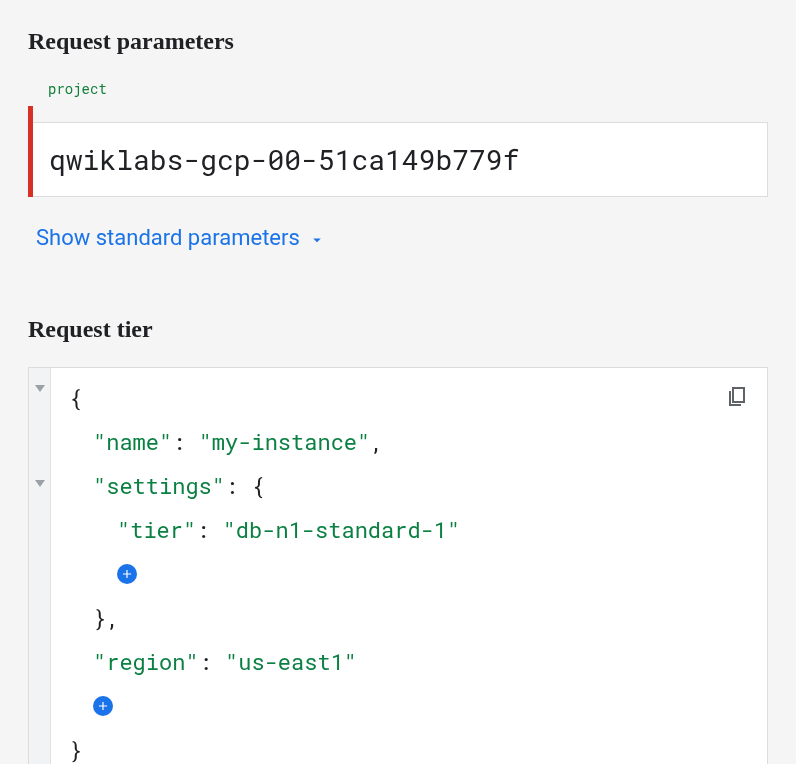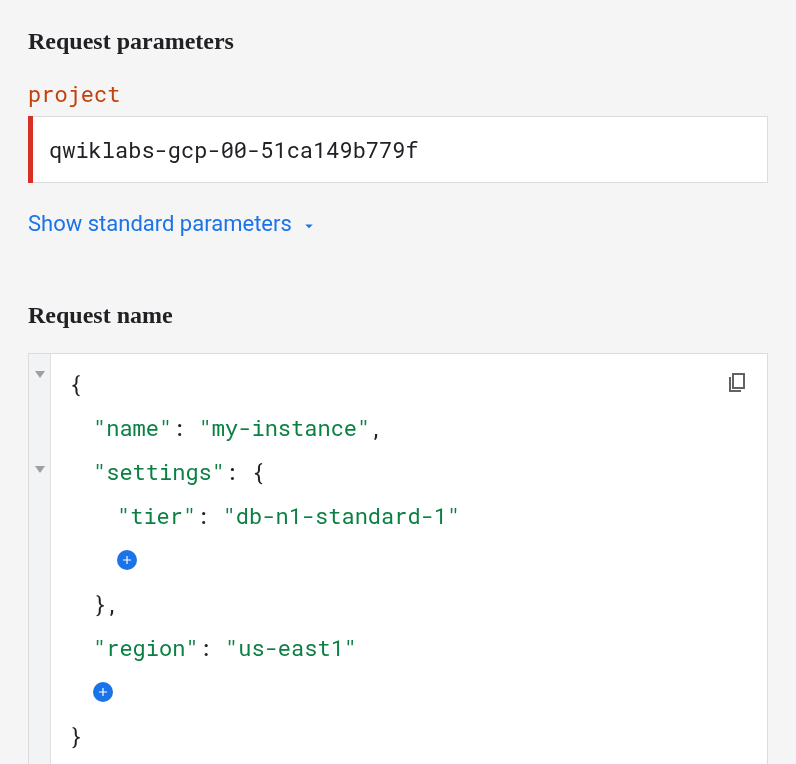--- a/index.html
+++ b/index.html
@@ -16,61 +16,64 @@
     }
     .section-title {
       font-size: 24px;
       font-weight: 600;
       color: #202124;
       margin-bottom: 24px;
       font-family: Liberation Serif, serif;
     }
     .param-label {
       font-family: 'Roboto Mono', Menlo, Monaco, Consolas, monospace;
-      font-size: 22px;
-      color: #c2410c;
+      font-size: 14px;
+      color: #15803d;
       margin-bottom: 8px;
       display: block;
+      margin-left: 20px;
     }
     .param-input-wrapper {
       position: relative;
       margin-bottom: 28px;
     }
     .param-input-wrapper::before {
       content: "";
       position: absolute;
       left: 0;
       top: 0;
       bottom: 0;
       width: 5px;
       background: #d93025;
       z-index: 2;
     }
     .param-input {
       width: 100%;
       border: 1px solid #dadce0;
       background: #ffffff;
       font-family: 'Roboto Mono', Menlo, Monaco, Consolas, monospace;
-      font-size: 22px;
+      font-size: 28px;
       color: #202124;
       padding: 18px 20px;
       outline: none;
+      margin-top: 16px;
     }
     .standard-params-link {
       display: inline-flex;
       align-items: center;
       gap: 8px;
       color: #1a73e8;
       font-size: 22px;
       font-weight: 400;
       cursor: pointer;
       margin-bottom: 48px;
       background: none;
       border: none;
       font-family: inherit;
+      margin-left: 8px;
     }
     .chevron-down {
       width: 18px;
       height: 18px;
     }
     .chevron-down svg {
       fill: #1a73e8;
     }
     .body-section {
       margin-top: 18px;
@@ -175,21 +178,21 @@
     <span>Show standard parameters</span>
     <span class="chevron-down">
       <svg viewBox="0 0 24 24">
           <path d="M7 10l5 5 5-5z"></path>
         </svg>
     </span>
   </button>
 </div>
 
 <div class="body-section">
-  <h2 class="section-title">Request name</h2>
+  <h2 class="section-title">Request tier</h2>
 
   <div class="json-editor">
     <div class="gutter">
       <div class="gutter-tri"></div>
       <div class="gutter-spacer"></div>
       <div class="gutter-spacer"></div>
       <div class="gutter-tri"></div>
     </div>
 
     <div class="json-code">

